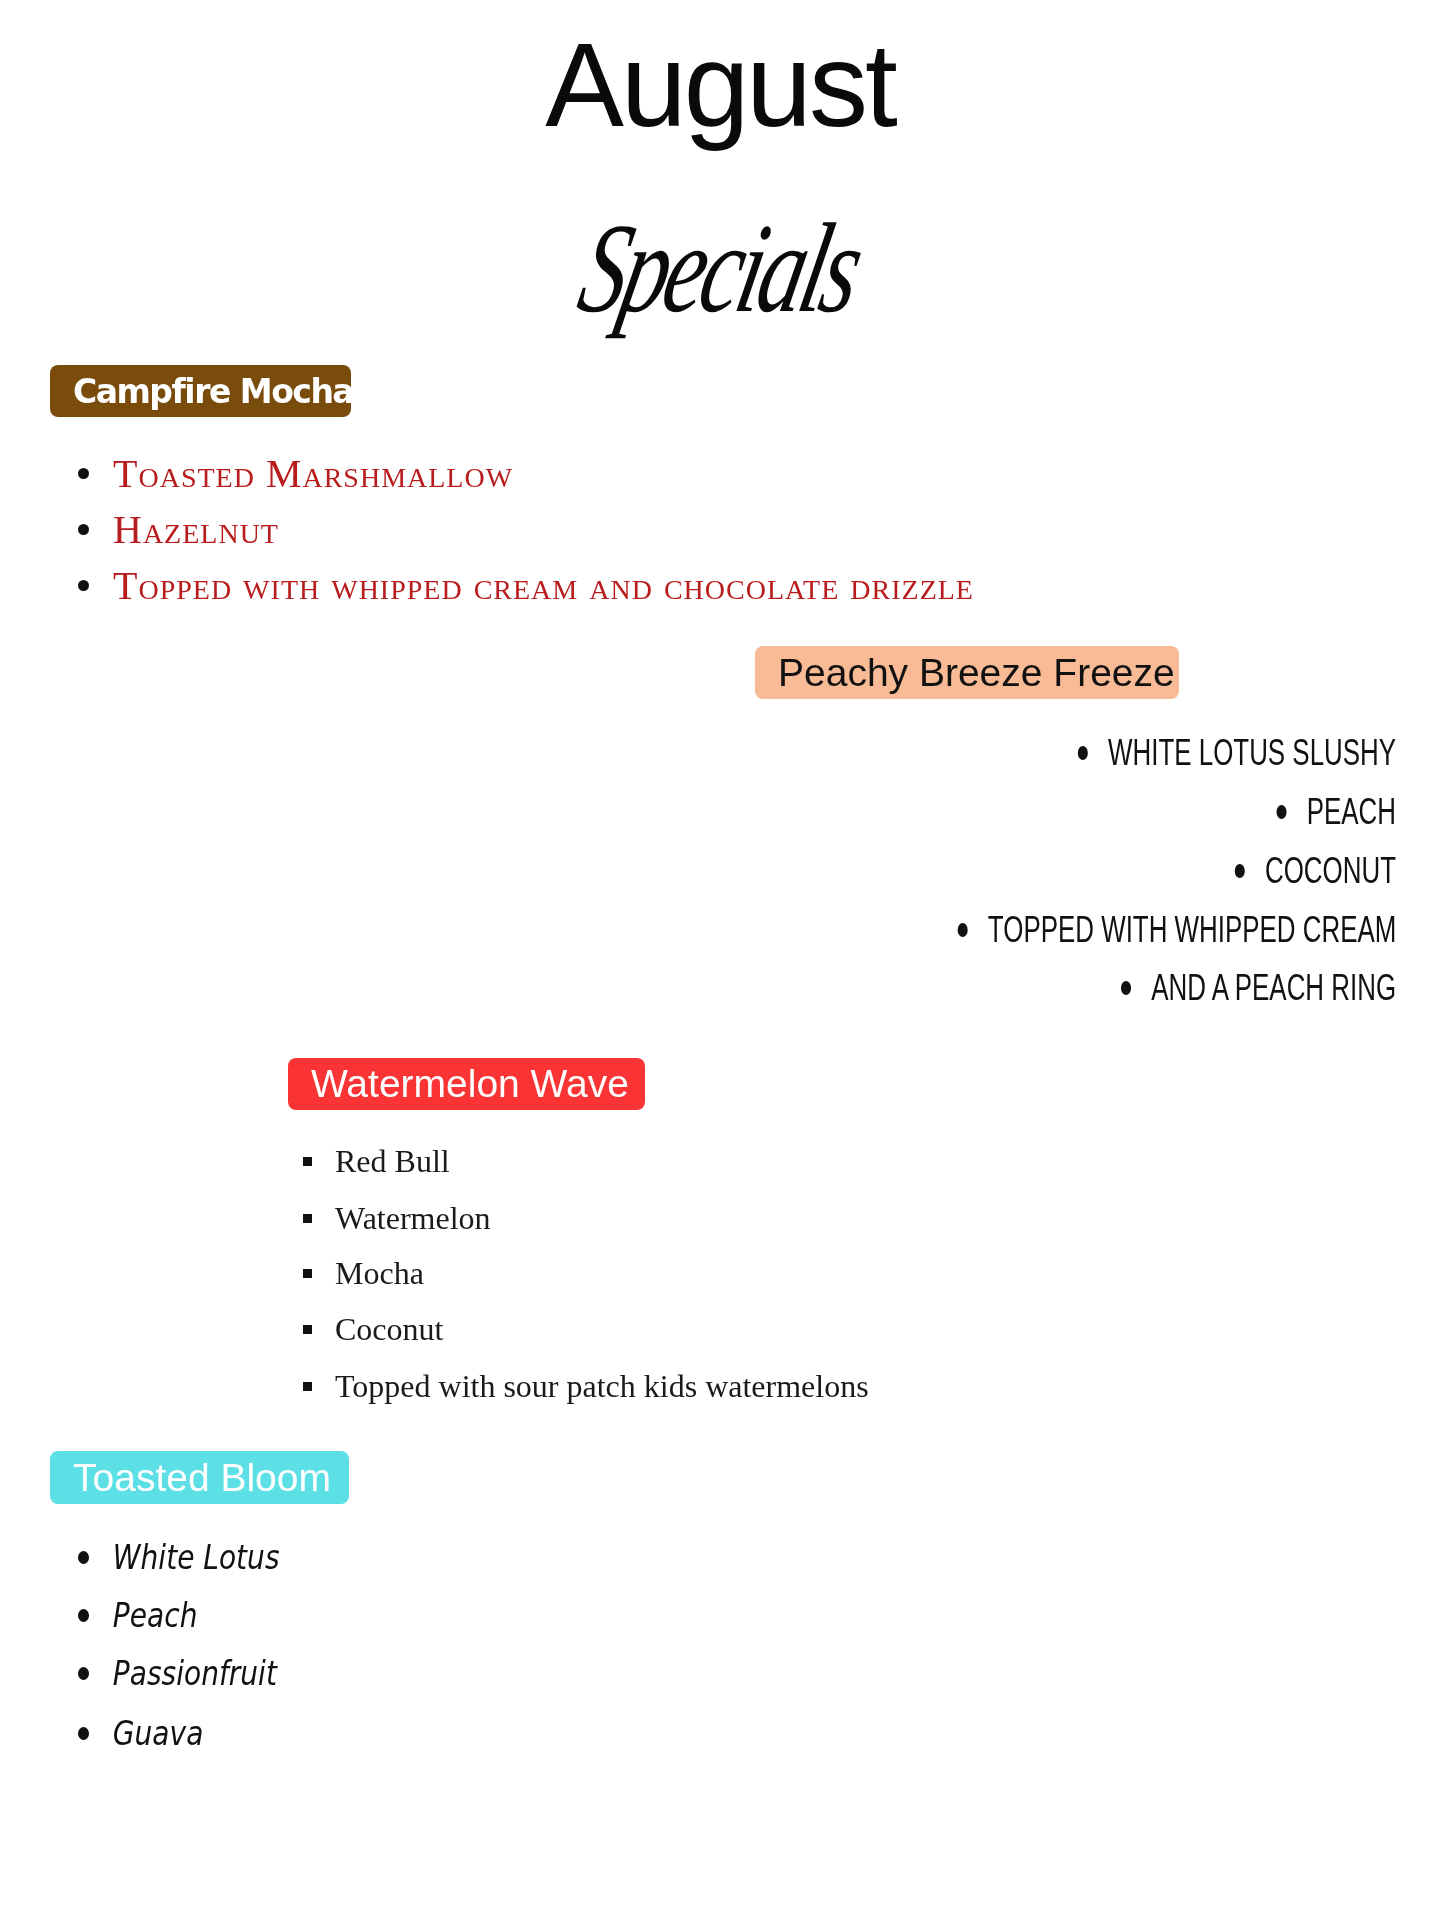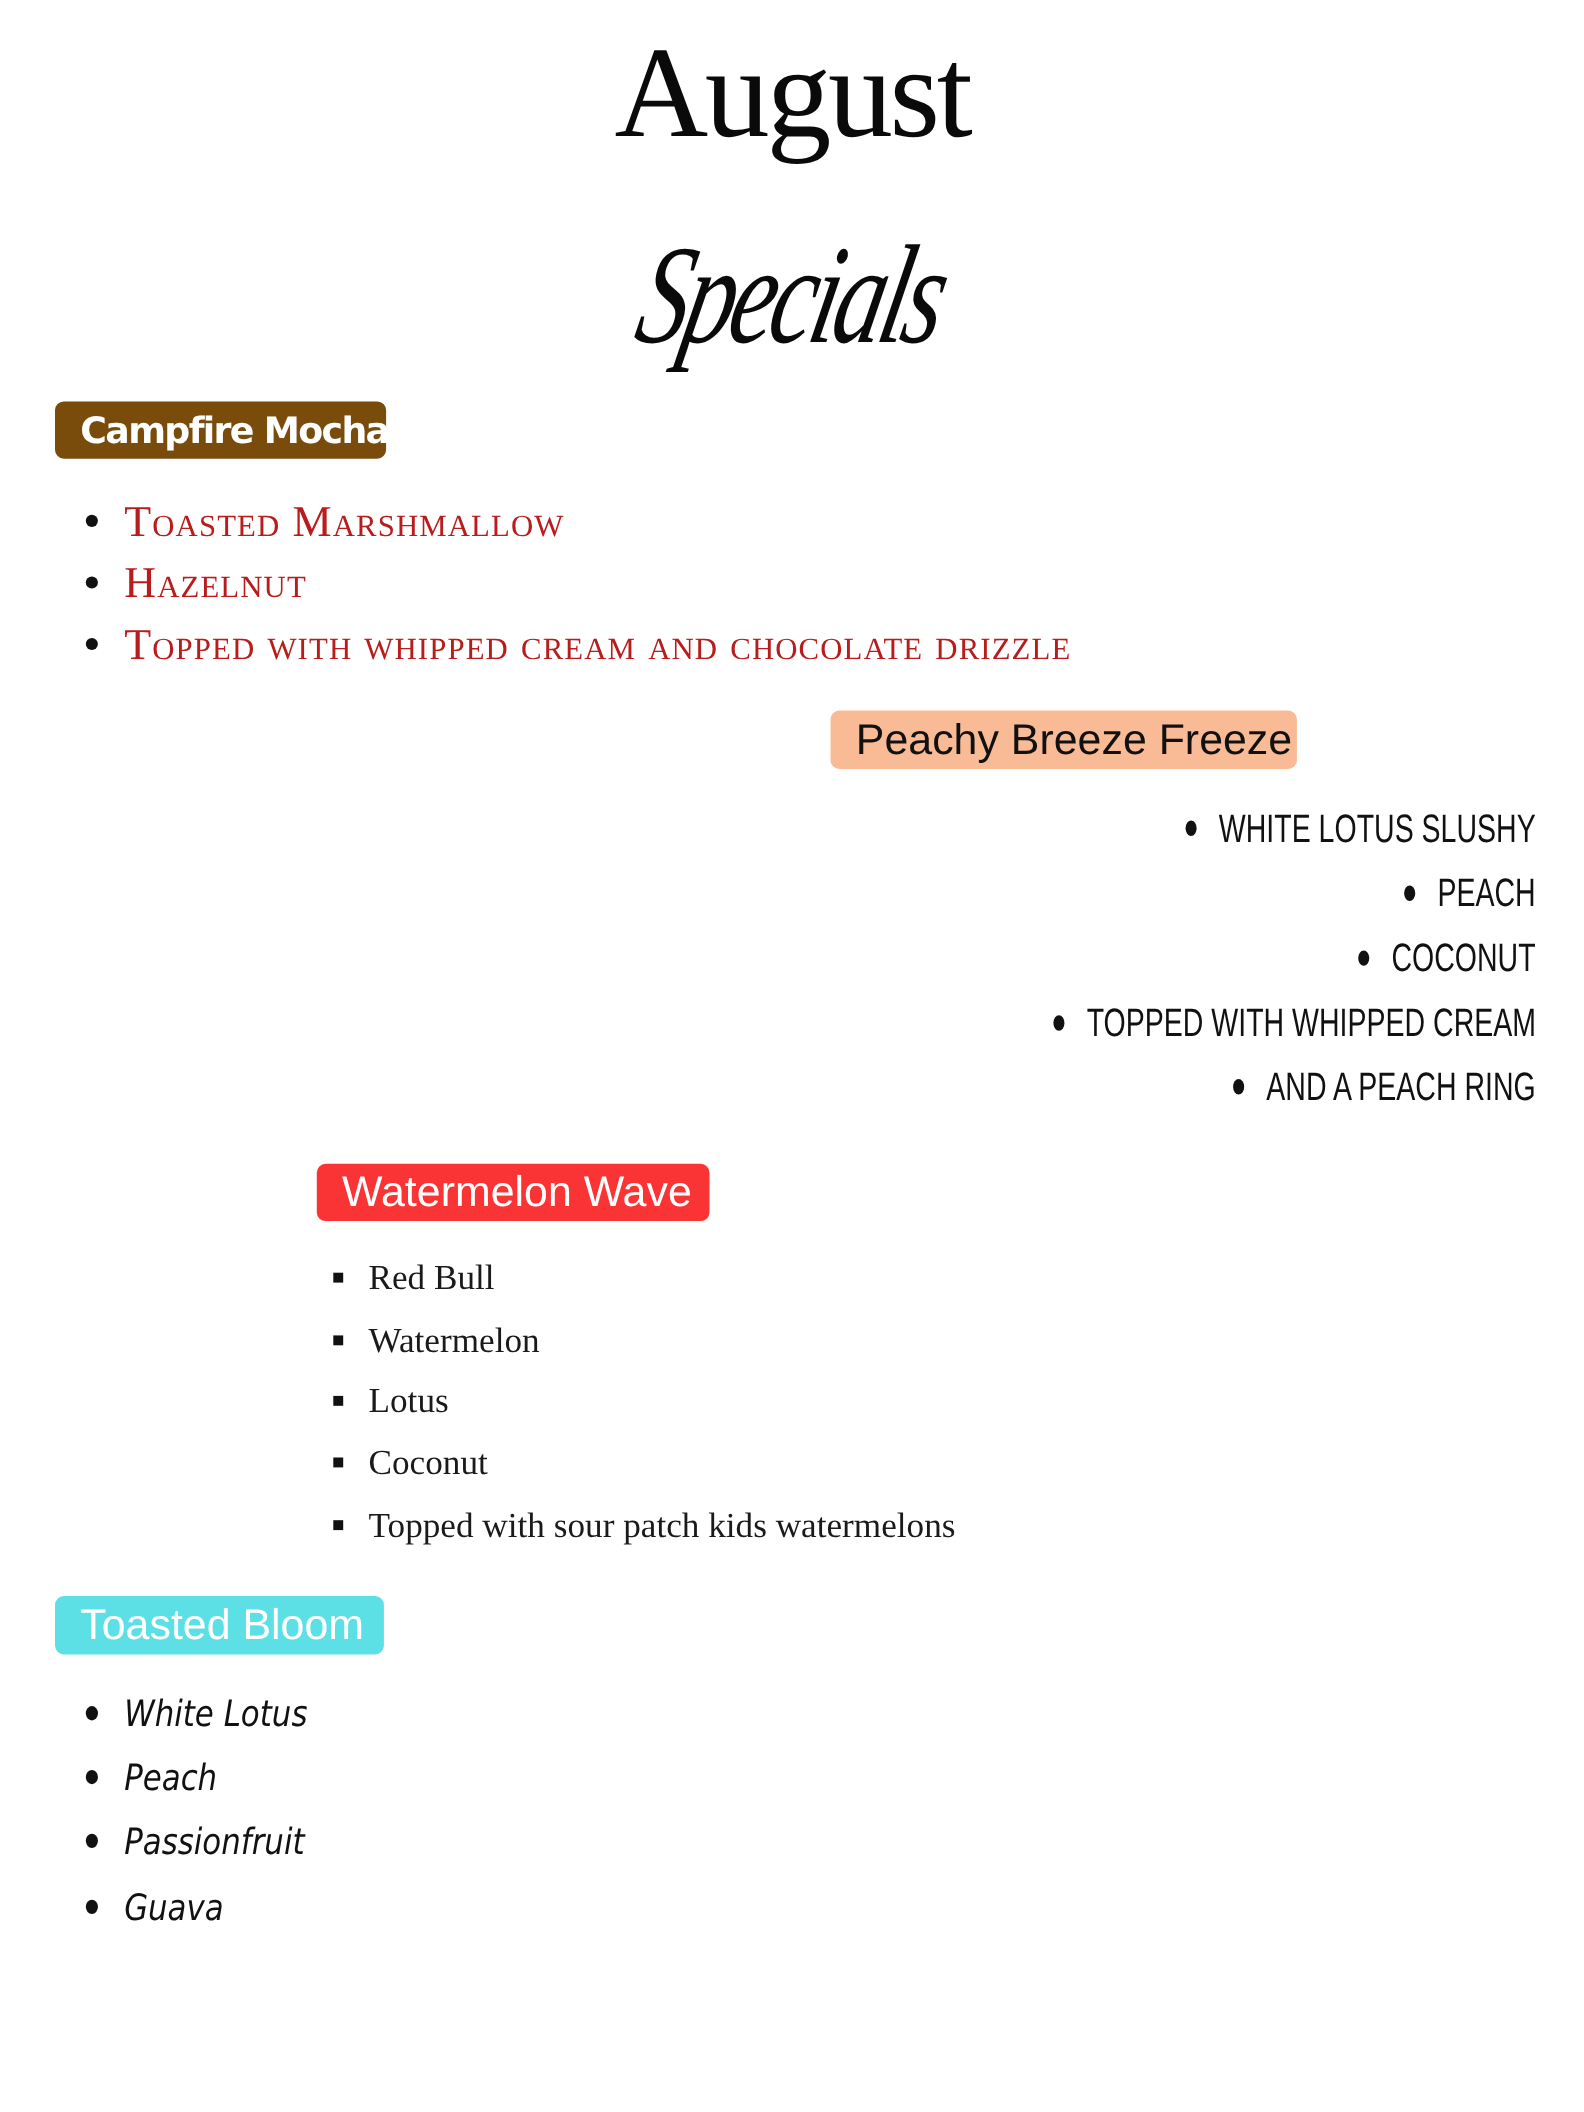--- a/index.html
+++ b/index.html
@@ -1,20 +1,20 @@
 <!DOCTYPE html>
 <html><head>
 <meta charset="utf-8">
 <style>
   html, body { margin:0; padding:0; background:#ffffff; }
   body { width:1440px; height:1920px; position:relative; overflow:hidden; color:#111; }
   .abs { position:absolute; }
   #title {
     left:0; width:1440px; top:10px; text-align:center;
-    font-family:Liberation Serif, serif;
+    font-family:Liberation Sans, sans-serif;
     font-size:118px; letter-spacing:-3px; line-height:150px; color:#0a0a0a;
   }
   #subtitle {
     left:0; width:1440px; top:178px; text-align:center;
     font-family:"Liberation Serif", serif; font-style:italic;
     font-size:128px; line-height:180px; color:#0a0a0a; font-weight:normal;
     transform: skewX(-12deg) scaleX(0.72); transform-origin: center;
     letter-spacing:-6px;
   }
   .badge {
@@ -110,21 +110,21 @@
   <div class="item ww" style="top:1143px;">
     <span class="sq"></span>
     <span>Red Bull</span>
   </div>
   <div class="item ww" style="top:1200px;">
     <span class="sq"></span>
     <span>Watermelon</span>
   </div>
   <div class="item ww" style="top:1255px;">
     <span class="sq"></span>
-    <span>Lotus</span>
+    <span>Mocha</span>
   </div>
   <div class="item ww" style="top:1311px;">
     <span class="sq"></span>
     <span>Coconut</span>
   </div>
   <div class="item ww" style="top:1368px;">
     <span class="sq"></span>
     <span>Topped with sour patch kids watermelons</span>
   </div>
 </section>

